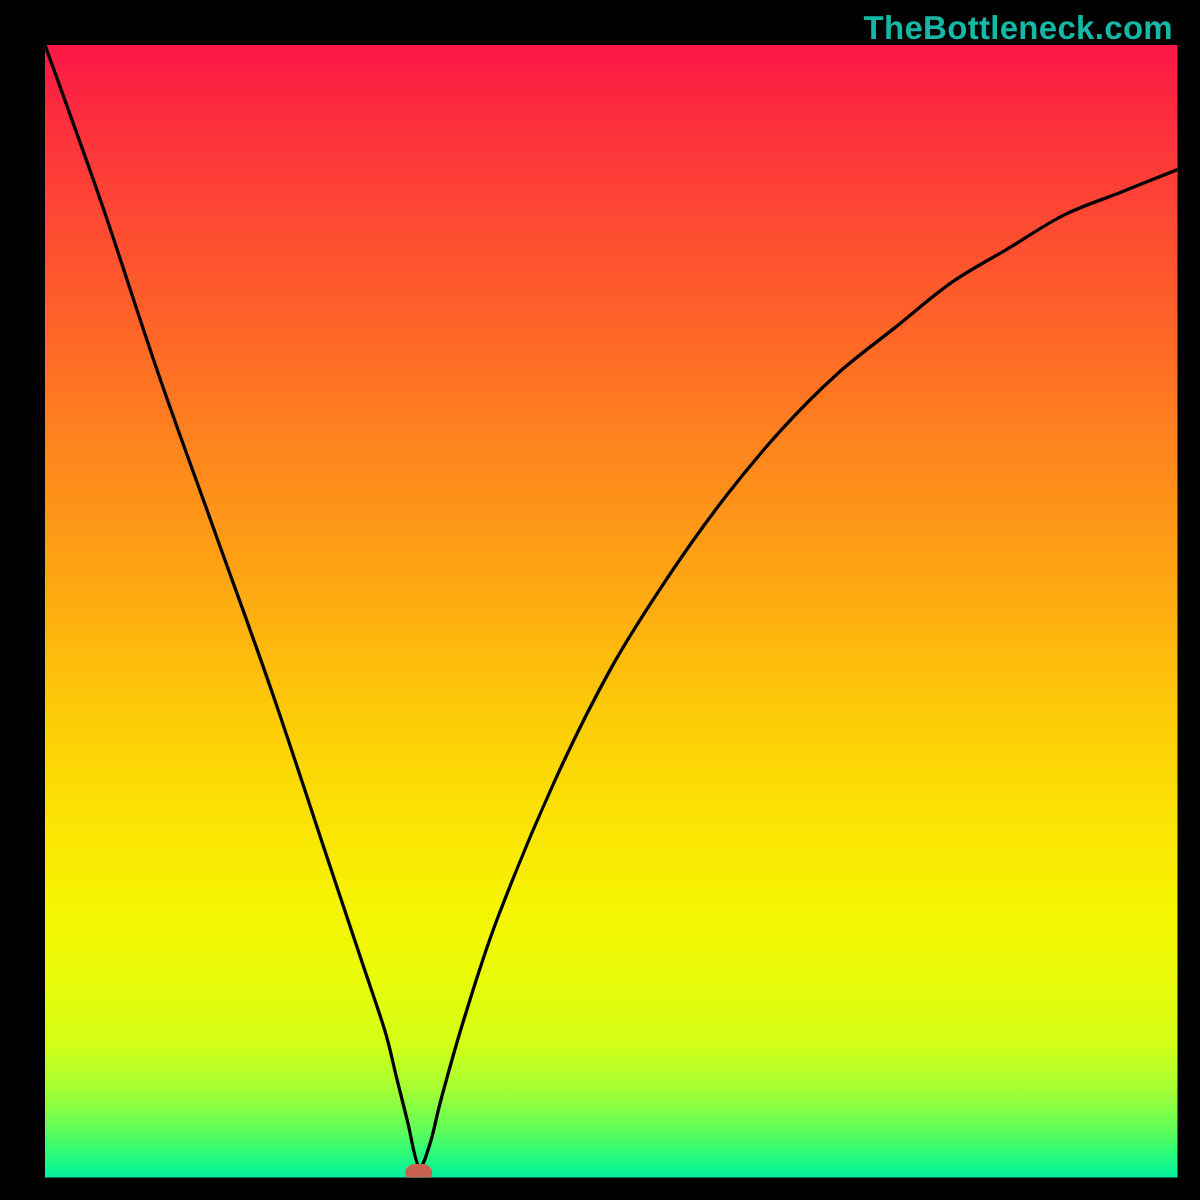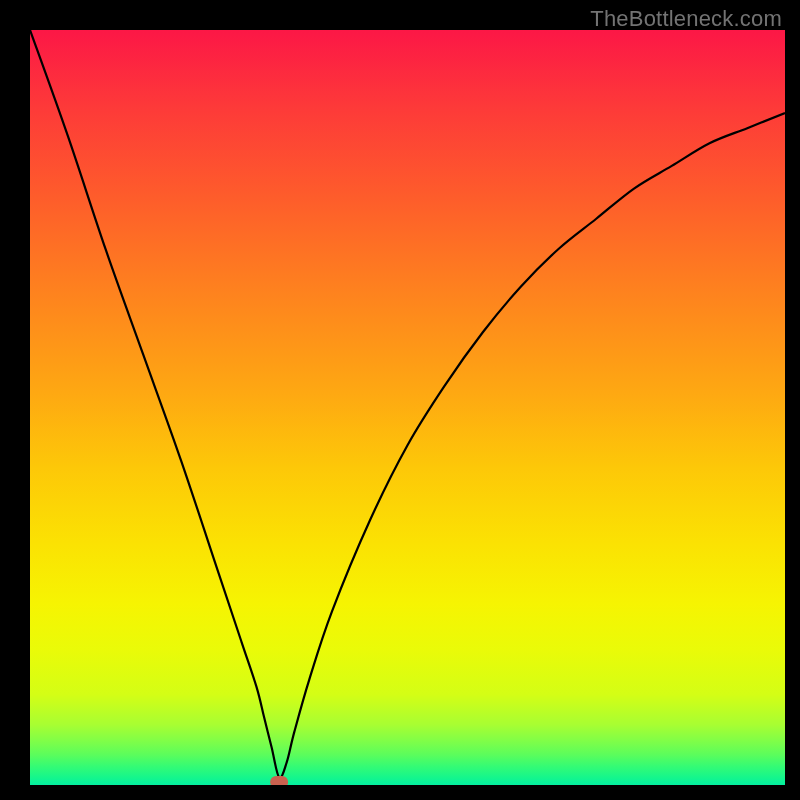--- a/index.html
+++ b/index.html
@@ -8,23 +8,23 @@
     height: 800px;
     background: #000;
     position: relative;
     font-family: Arial, Helvetica, sans-serif;
     overflow: hidden;
   }
   .watermark {
     position: absolute;
     top: 6px;
     right: 18px;
-    color: #737373;
+    color: #14b8a6;
     font-size: 22px;
-    font-weight: 400;
+    font-weight: 700;
     z-index: 10;
     letter-spacing: 0.2px;
   }
   .plot-area {
     position: absolute;
     left: 30px;
     top: 30px;
     width: 755px;
     height: 755px;
     background: linear-gradient(to bottom,

